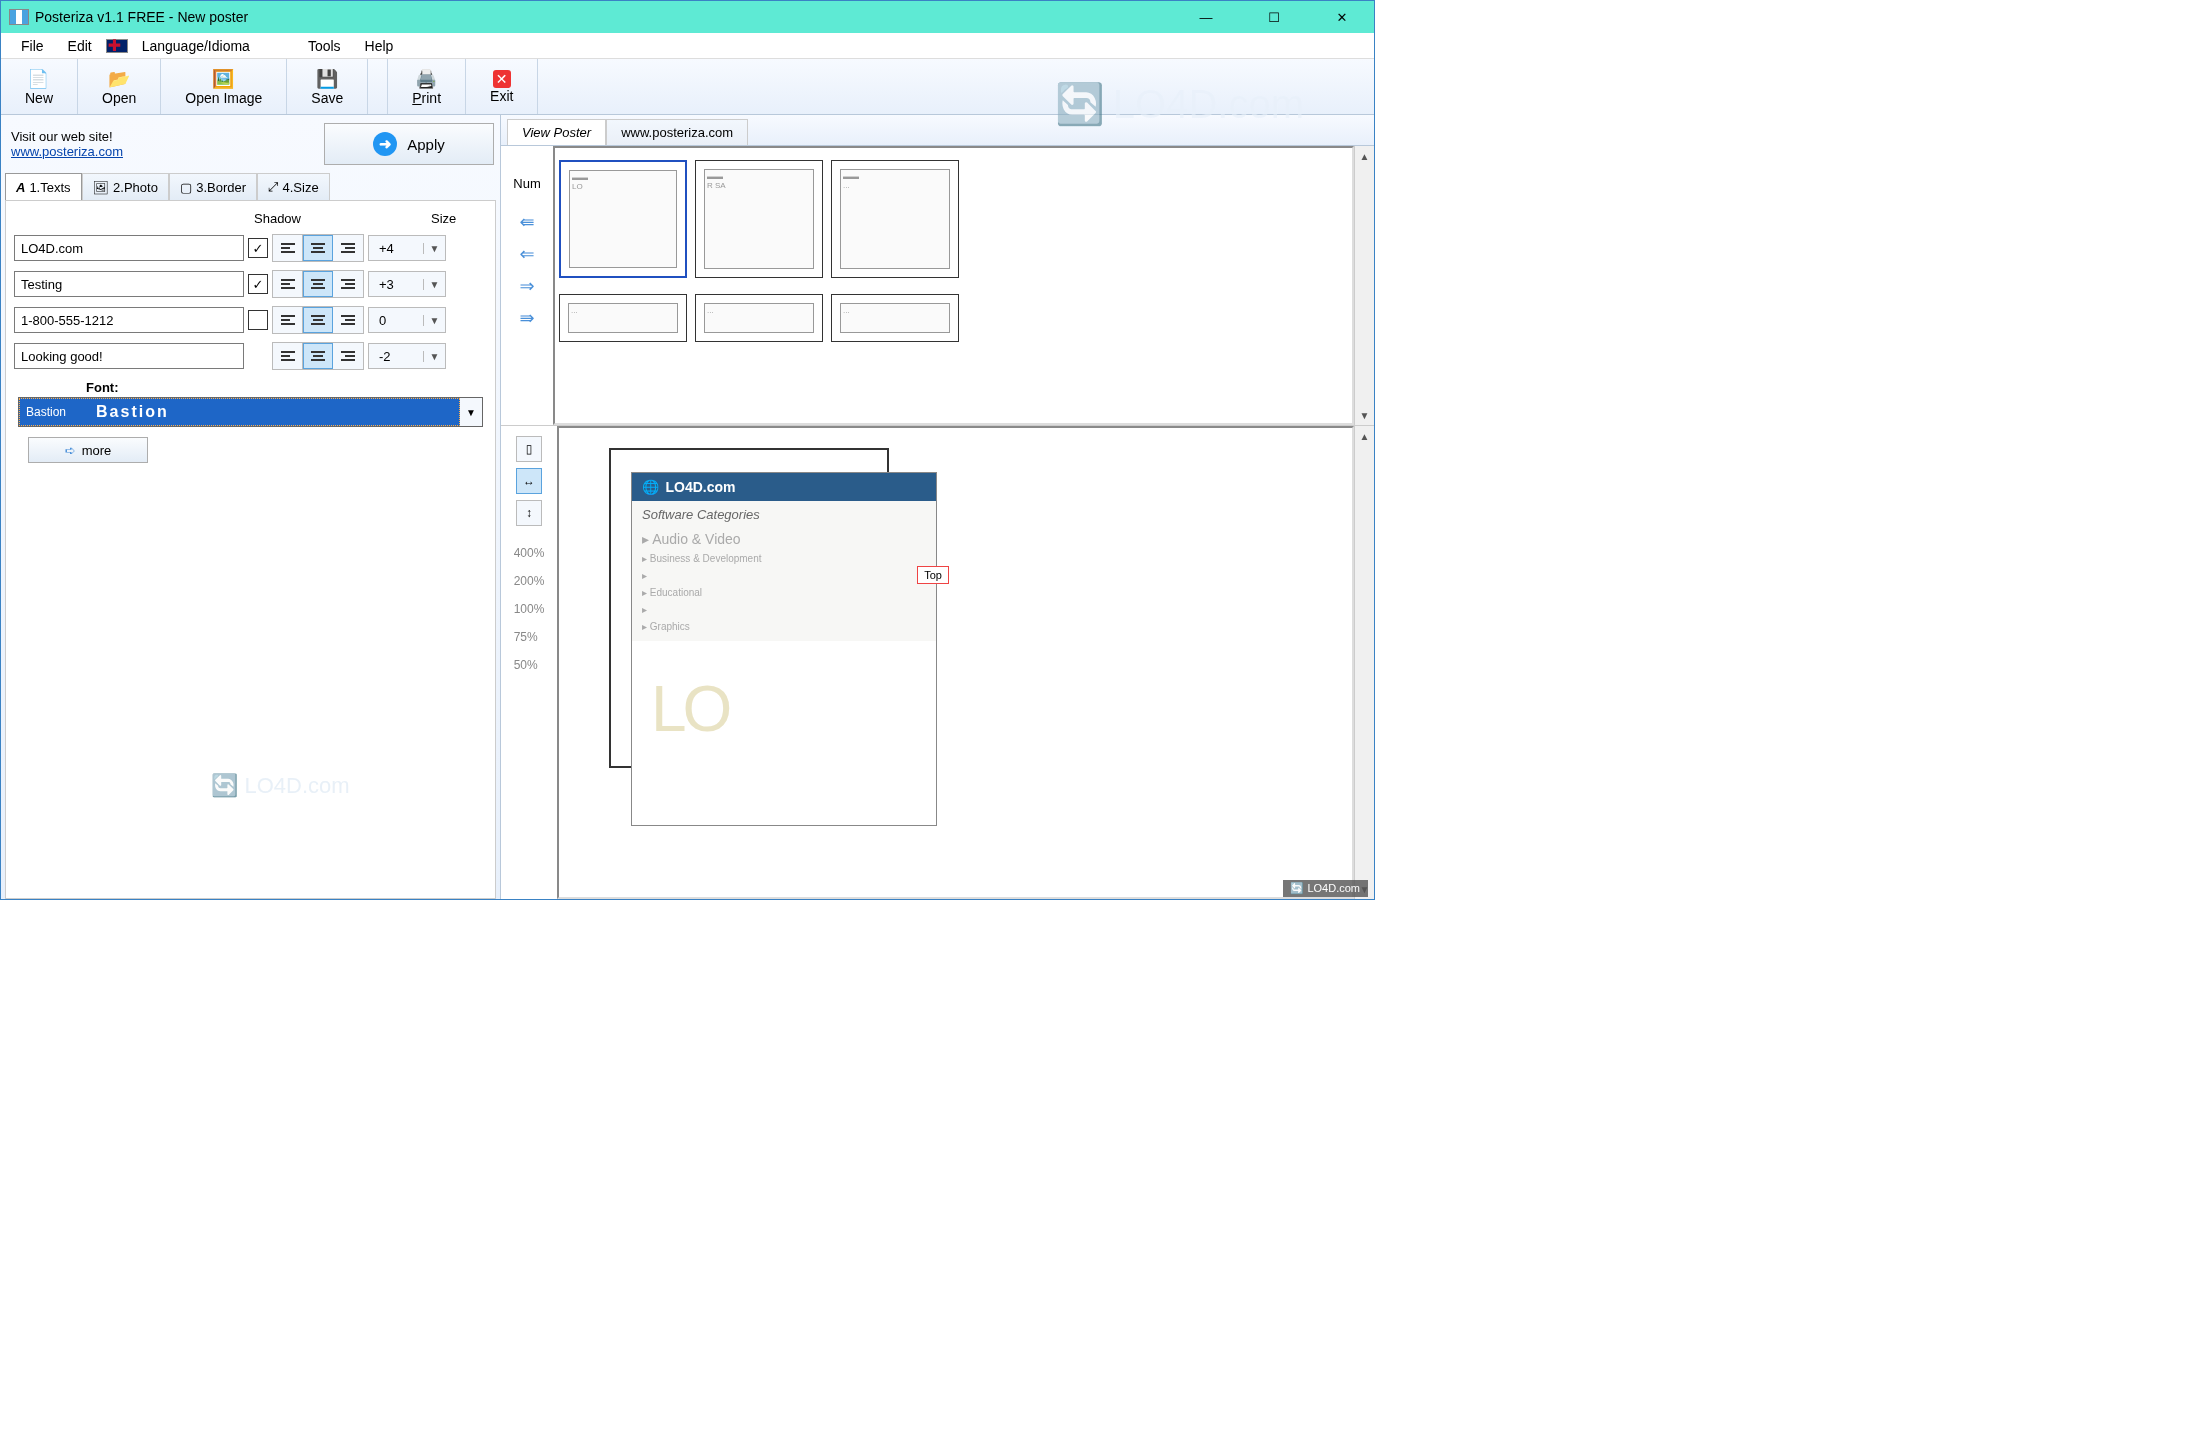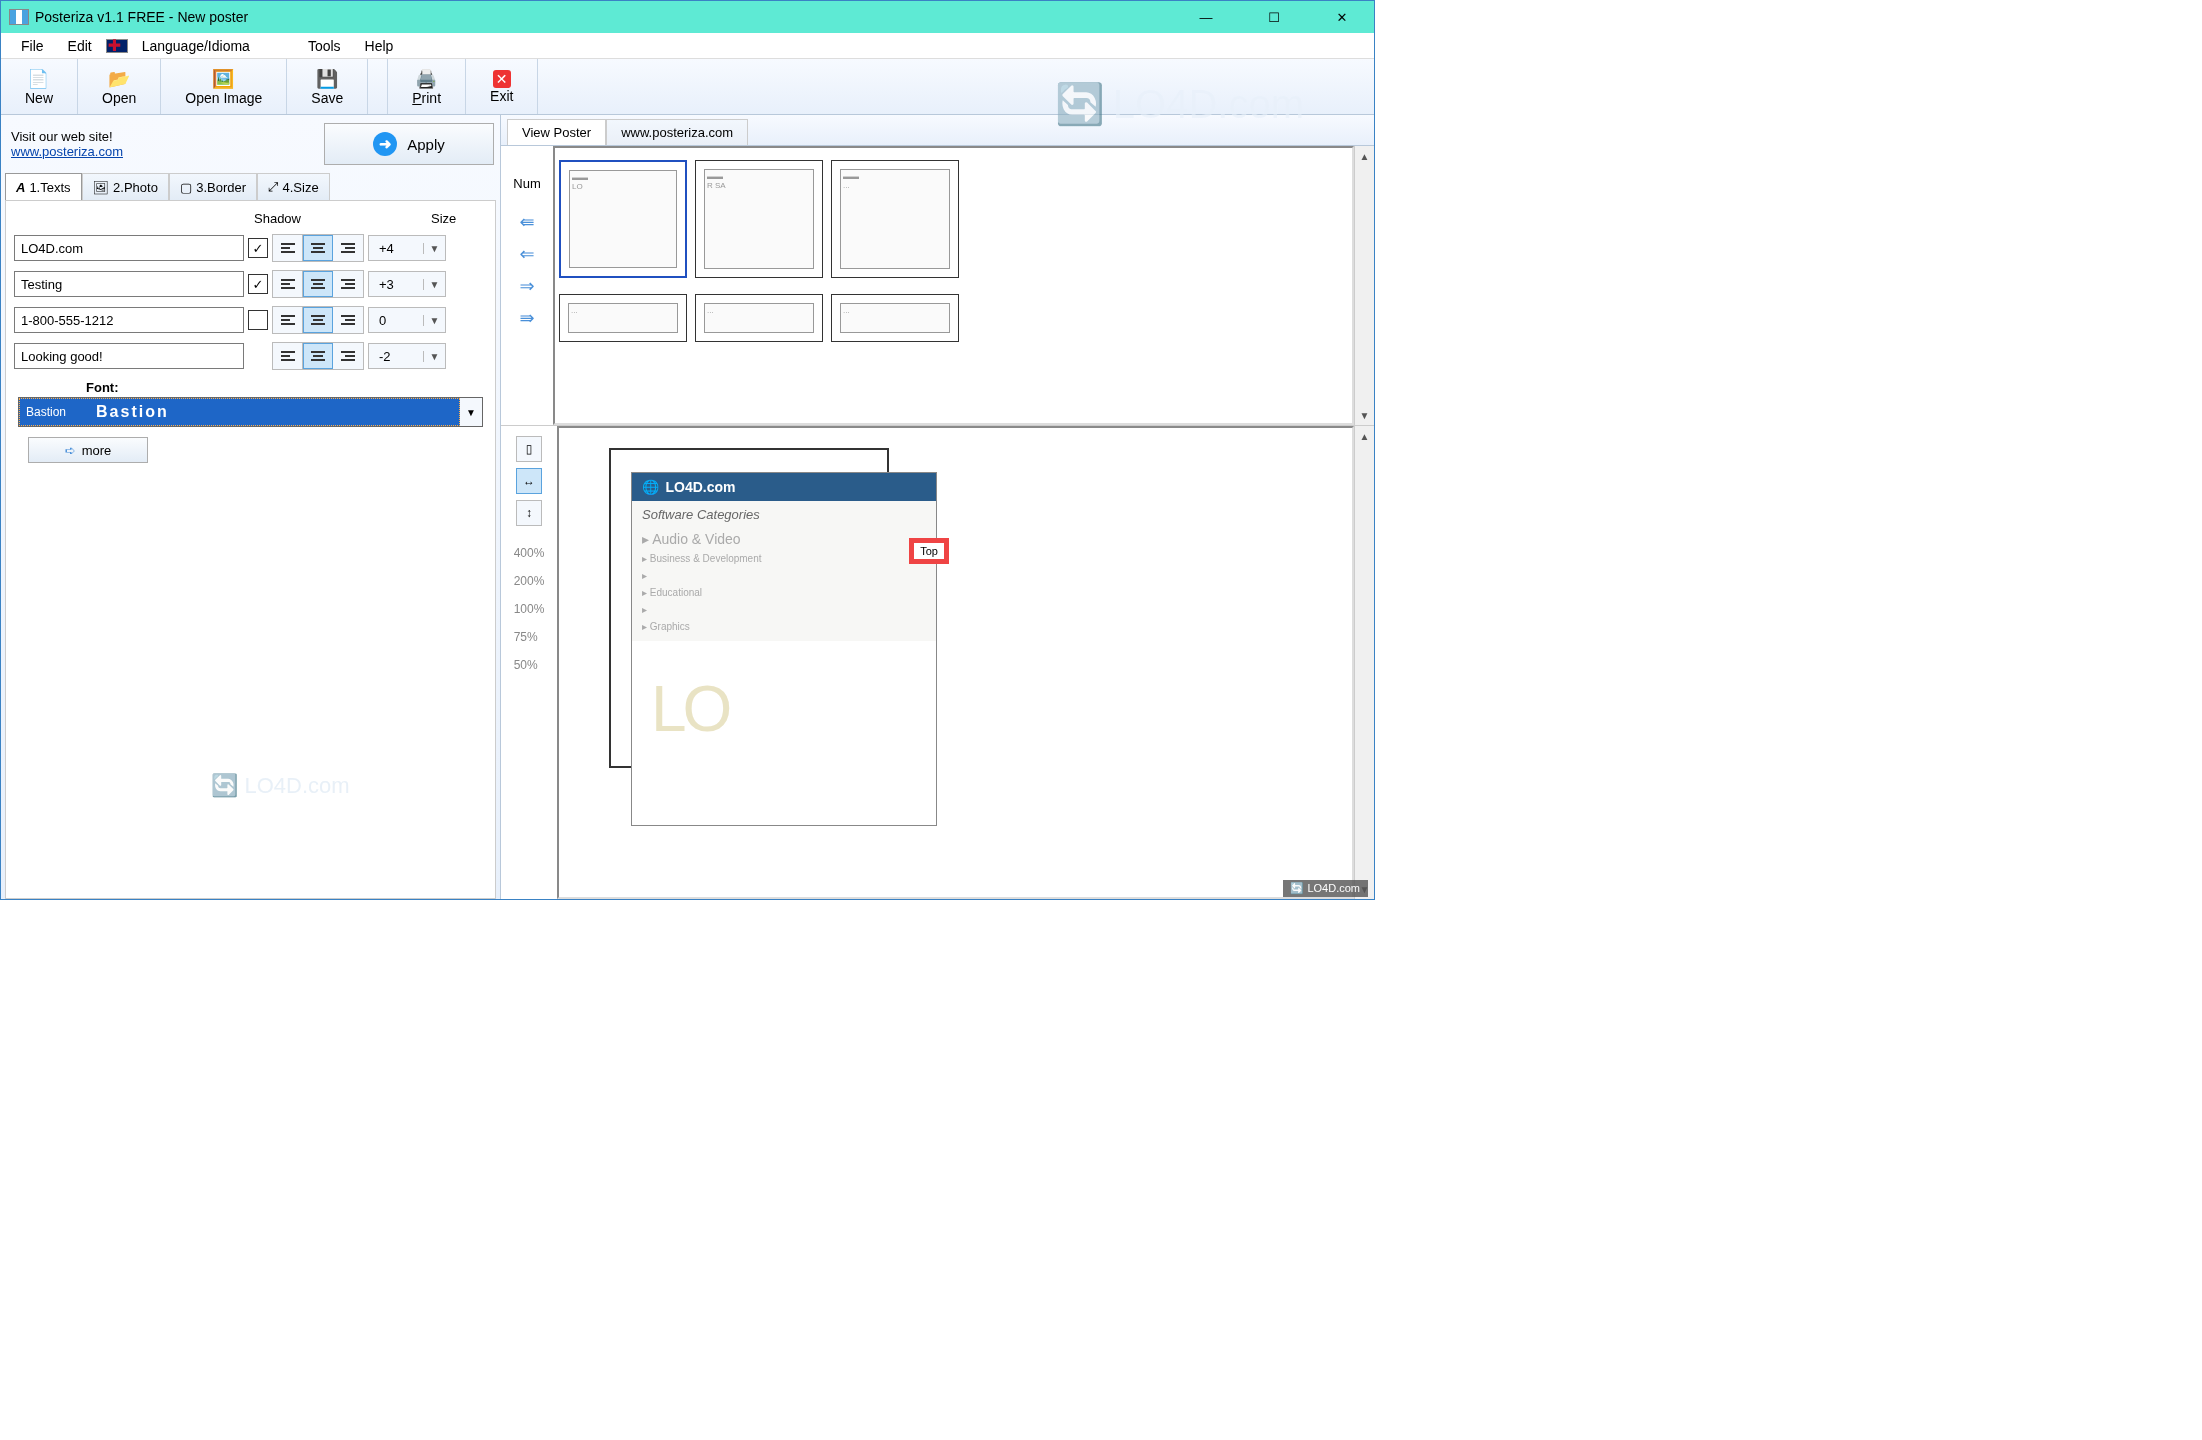--- a/index.html
+++ b/index.html
@@ -41,21 +41,21 @@
 .size-caret{width:22px;text-align:center;border-left:1px solid #bbb;font-size:10px;color:#555;}
 .font-label{text-align:left;margin:10px 0 2px 72px;font-size:13px;font-weight:bold;}
 .font-select{display:flex;align-items:center;border:1px solid #666;height:30px;margin:0 4px;}
 .font-blue{flex:1;background:#1e66c7;color:#fff;padding:0 6px;display:flex;align-items:center;gap:30px;height:100%;border:1px dotted #ffb04a;}
 .font-preview{font-weight:bold;font-size:16px;letter-spacing:2px;}
 .font-caret{width:22px;text-align:center;font-size:10px;background:#f4f8fd;height:100%;display:flex;align-items:center;justify-content:center;}
 .more-btn{width:120px;height:26px;margin:10px 0 0 14px;border:1px solid #adadad;background:linear-gradient(#fafcfe,#e3ecf6);display:flex;align-items:center;justify-content:center;gap:6px;}
 .right-panel{flex:1;display:flex;flex-direction:column;}
 .view-tabs{display:flex;padding:4px 0 0 6px;gap:0;font-size:13px;background:linear-gradient(#f7faff,#e8f0fb);border-bottom:1px solid #b8c8da;}
 .view-tab{padding:5px 14px;border:1px solid #ccc;border-bottom:none;background:linear-gradient(#f2f7fd,#eaeff7);}
-.view-tab.active{background:#fff;}
+.view-tab.active{background:#fff;font-style:italic;}
 .thumb-area{display:flex;height:280px;border-bottom:1px solid #ccc;background:#fff;}
 .thumb-left{width:52px;display:flex;flex-direction:column;align-items:center;padding-top:30px;gap:10px;}
 .nav-arrow{color:#4a90d9;font-size:18px;}
 .num-label{font-size:13px;margin-bottom:10px;}
 .thumb-grid{flex:1;padding:12px 4px;display:flex;flex-wrap:wrap;gap:8px;align-content:flex-start;overflow:hidden;border:2px inset #ddd;}
 .thumb{width:128px;height:118px;border:1px solid #333;background:#fff;position:relative;}
 .thumb.sel{border:2px solid #2050c0;}
 .thumb-inner{position:absolute;top:8px;left:8px;right:8px;bottom:8px;border:1px solid #999;background:#fafafa;font-size:8px;color:#999;padding:2px;overflow:hidden;}
 .thumb-scroll{width:20px;border-left:1px solid #ccc;background:#f0f0f0;position:relative;}
 .scroll-up,.scroll-down{position:absolute;width:100%;height:20px;display:flex;align-items:center;justify-content:center;font-size:10px;color:#555;}
@@ -368,21 +368,21 @@
               <div id="cat-list">
                   <div style="padding: 3px 0px; color: rgb(170, 170, 170); font-size: 14px;">▸ Audio &amp; Video</div>
                   <div style="padding: 3px 0px; color: rgb(170, 170, 170); font-size: 10px;">▸ Business &amp; Development</div>
                   <div style="padding: 3px 0px; color: rgb(170, 170, 170); font-size: 10px;">▸ </div>
                   <div style="padding: 3px 0px; color: rgb(170, 170, 170); font-size: 10px;">▸ Educational</div>
                   <div style="padding: 3px 0px; color: rgb(170, 170, 170); font-size: 10px;">▸ </div>
                   <div style="padding: 3px 0px; color: rgb(170, 170, 170); font-size: 10px;">▸ Graphics</div>
                 </div>
             </div>
           </div>
-          <div style="position:absolute;right:-62px;top:88px;background:#fff;border:5px solid #ef4444;padding:2px 6px;font-size:11px;">Top</div>
+          <div style="position:absolute;right:-62px;top:116px;background:#fff;border:1px solid #ef4444;padding:2px 6px;font-size:11px;">Top</div>
           <div class="watermark">LO</div>
         </div>
       </div>
       <div class="thumb-scroll">
         <div class="scroll-up">▲</div>
         <div class="scroll-down">▼</div>
       </div>
     </div>
   </div>
 </div>

